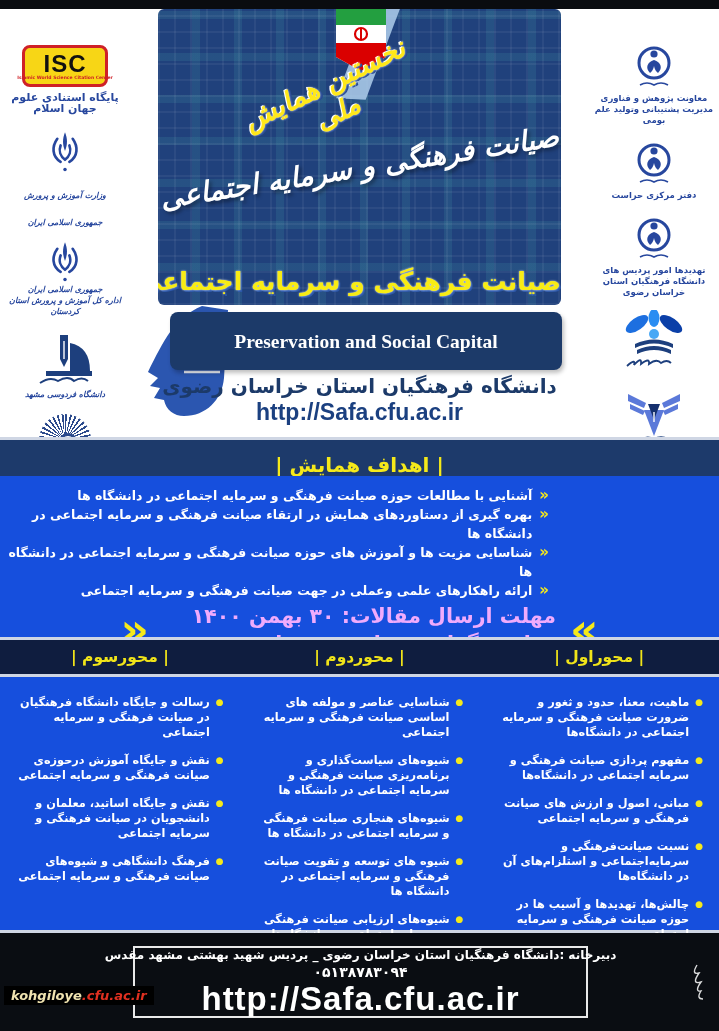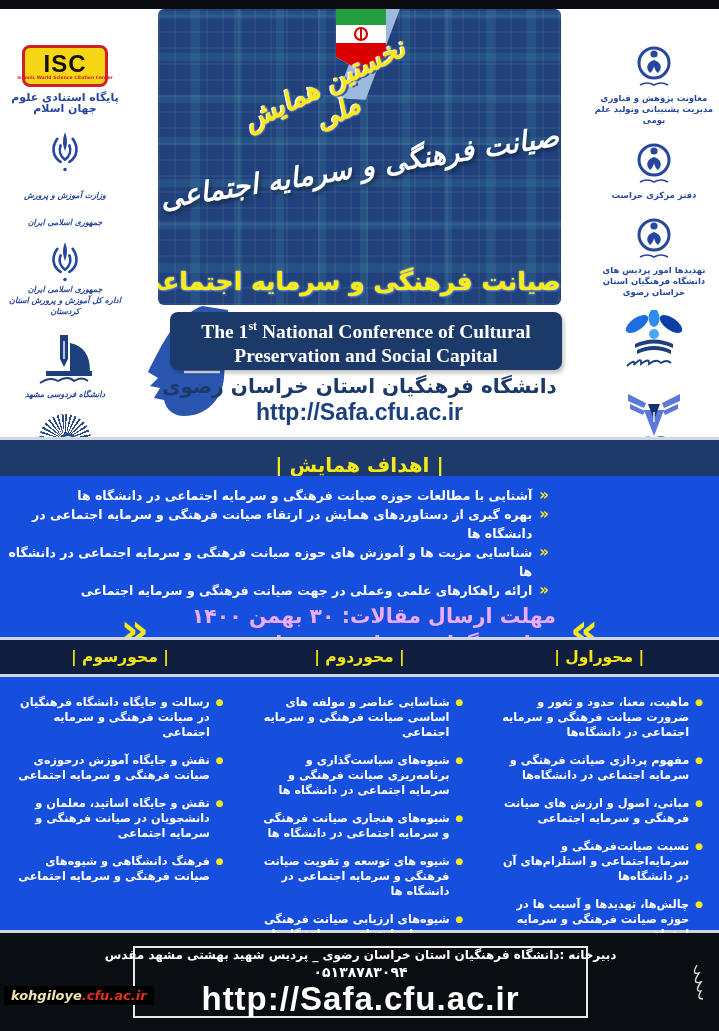--- a/index.html
+++ b/index.html
@@ -269,21 +269,20 @@
       <line x1="46" y1="22" x2="88" y2="18"></line>
       <line x1="42" y1="32" x2="88" y2="28"></line>
       <line x1="38" y1="42" x2="87" y2="39"></line>
       <line x1="36" y1="52" x2="86" y2="50"></line>
       <line x1="40" y1="62" x2="85" y2="61"></line>
       <line x1="48" y1="72" x2="84" y2="72"></line>
     </g>
   </svg>
 
   <div class="en-bar">
-    <div><span>The 1</span><sup>st</sup><span> National Conference of Cultural</span></div>
     <div>Preservation and Social Capital</div>
   </div>
 
   <div class="org-line">دانشگاه فرهنگیان استان خراسان رضوی</div>
   <div class="hero-url">http://Safa.cfu.ac.ir</div>
 
   <div class="goals-header">| اهداف همایش |</div>
 
   <section class="royal">
     <div class="goal-list">

